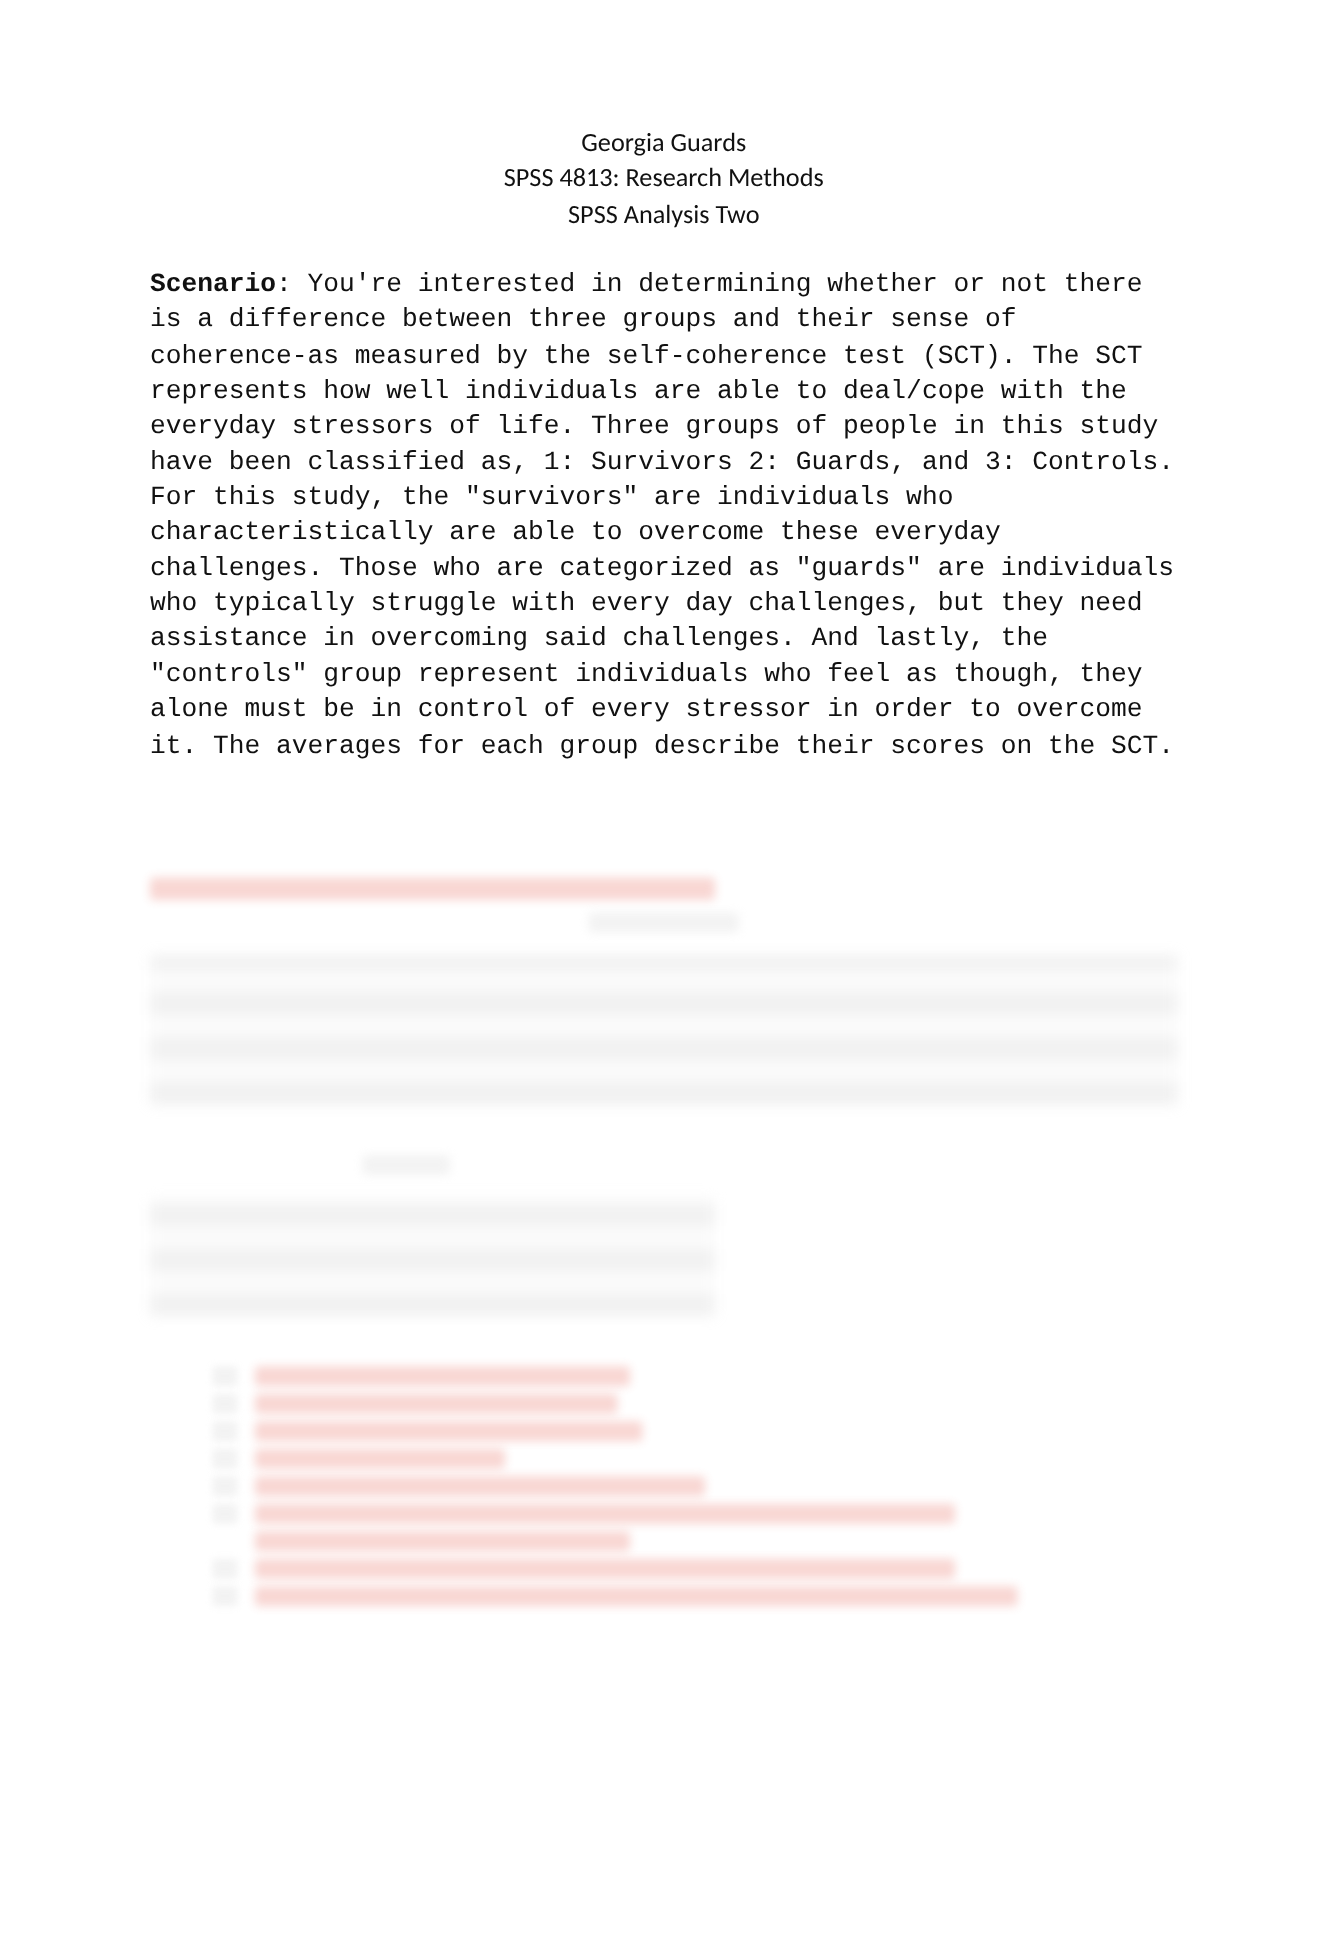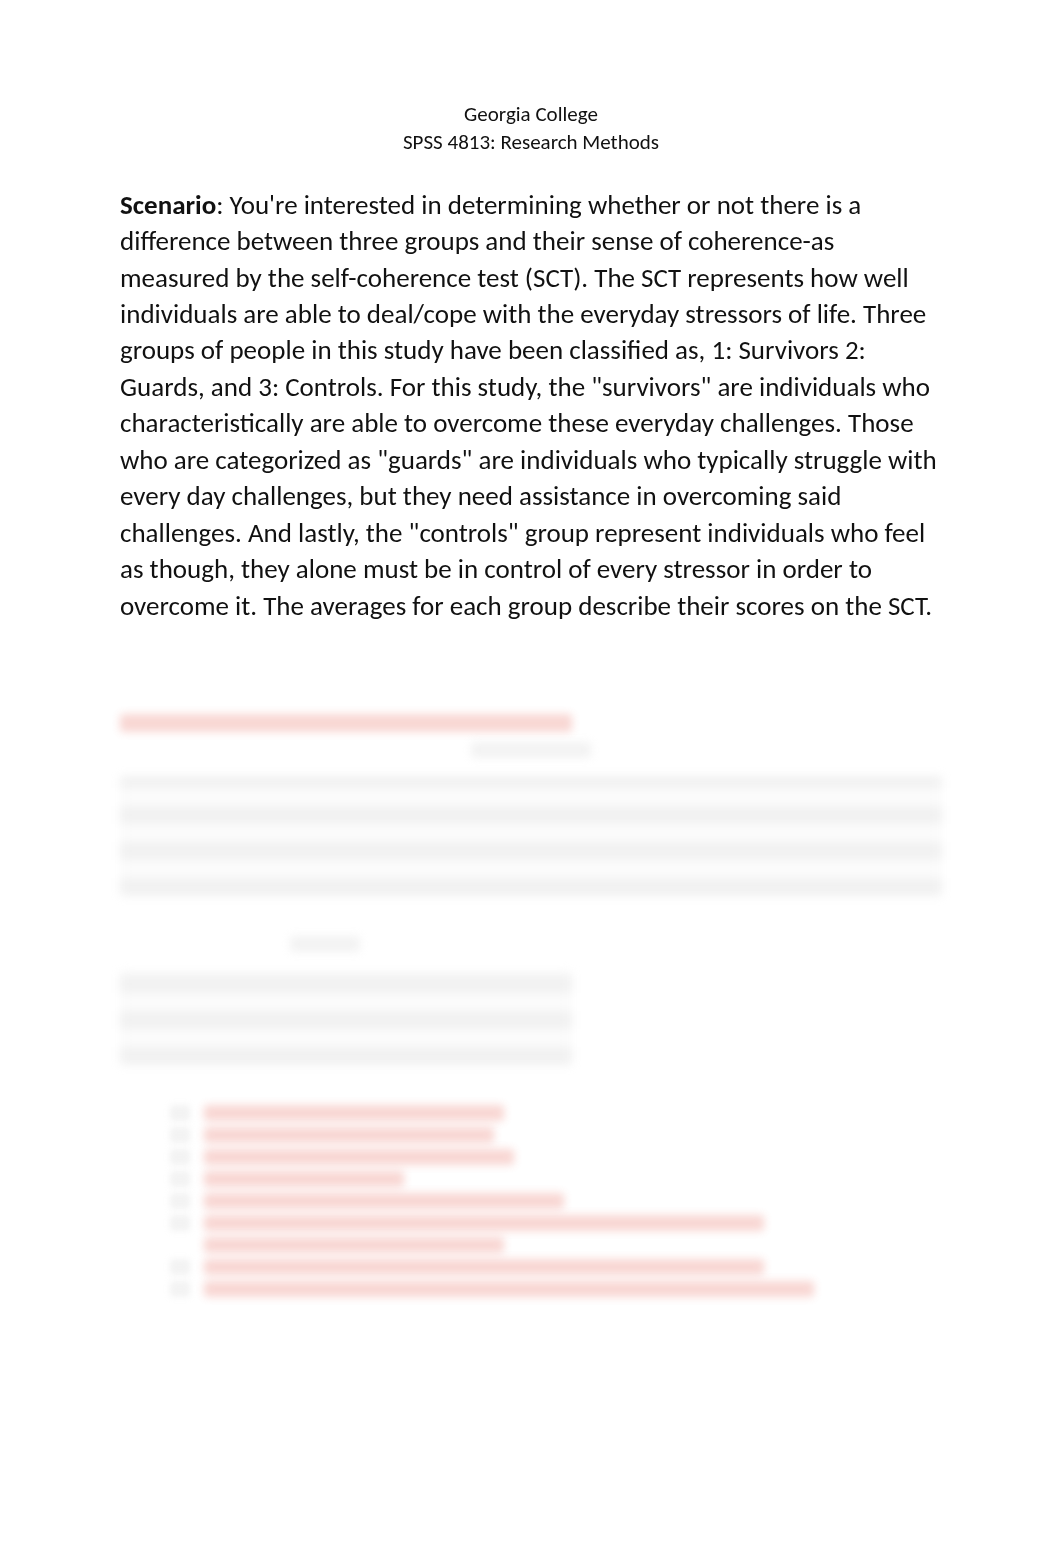--- a/index.html
+++ b/index.html
@@ -18,24 +18,25 @@
     position: relative;
     color: #111;
   }
   .header-block {
     text-align: center;
     font-size: 21px;
     line-height: 1.35;
     margin-bottom: 30px;
   }
   .scenario {
-    font-size: 27px;
+    font-size: 21px;
     line-height: 1.35;
     margin-bottom: 40px;
     text-align: left;
+    font-family: Liberation Mono, monospace;
   }
   .scenario .label {
     font-weight: 700;
   }
   
   .obscured-region {
     margin-top: 90px;
     width: 100%;
   }
   .obscured-line {
@@ -107,22 +108,23 @@
     opacity: 0.22;
     border-radius: 3px;
   }
 </style>
 </head>
 <body>
 
 <div class="page">
 
   <div class="header-block">
-    <div>Georgia College</div>
+    <div>Georgia Guards</div>
     <div>SPSS 4813: Research Methods</div>
+    <div>SPSS Analysis Two</div>
   </div>
 
   <div class="scenario">
     <span class="label">Scenario</span><span>: You're interested in determining whether or not there is a difference between three groups and their sense of coherence-as measured by the self-coherence test (SCT). The SCT represents how well individuals are able to deal/cope with the everyday stressors of life.  Three groups of people in this study have been classified as, 1: Survivors 2: Guards, and 3: Controls. For this study, the "survivors" are individuals who characteristically are able to overcome these everyday challenges. Those who are categorized as "guards" are individuals who typically struggle with every day challenges, but they need assistance in overcoming said challenges. And lastly, the "controls" group represent individuals who feel as though, they alone must be in control of every stressor in order to overcome it. The averages for each group describe their scores on the SCT.</span>
   </div>
 
   <div class="obscured-region" aria-hidden="true">
 
     <div class="obscured-line red" style="width:55%;"></div>
 

